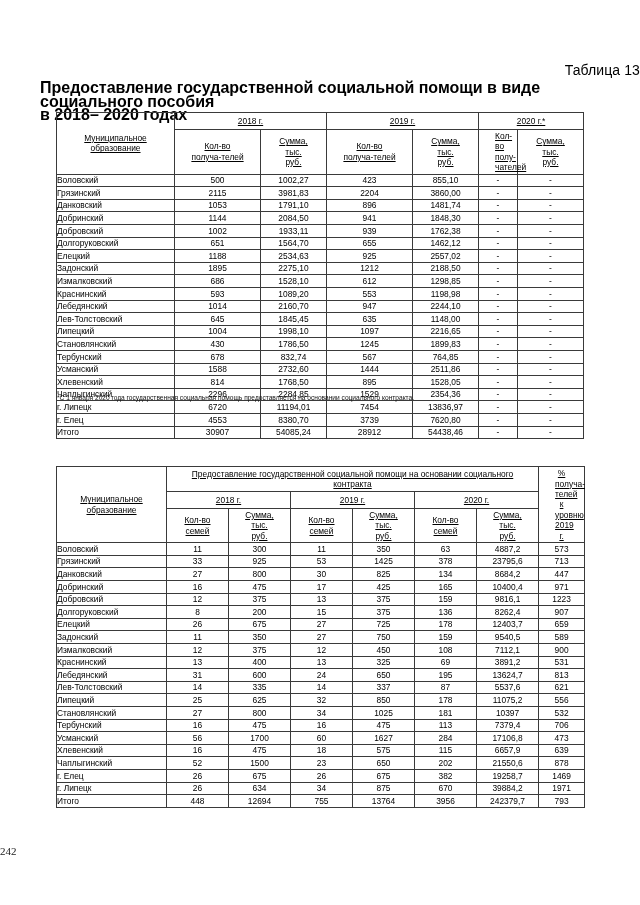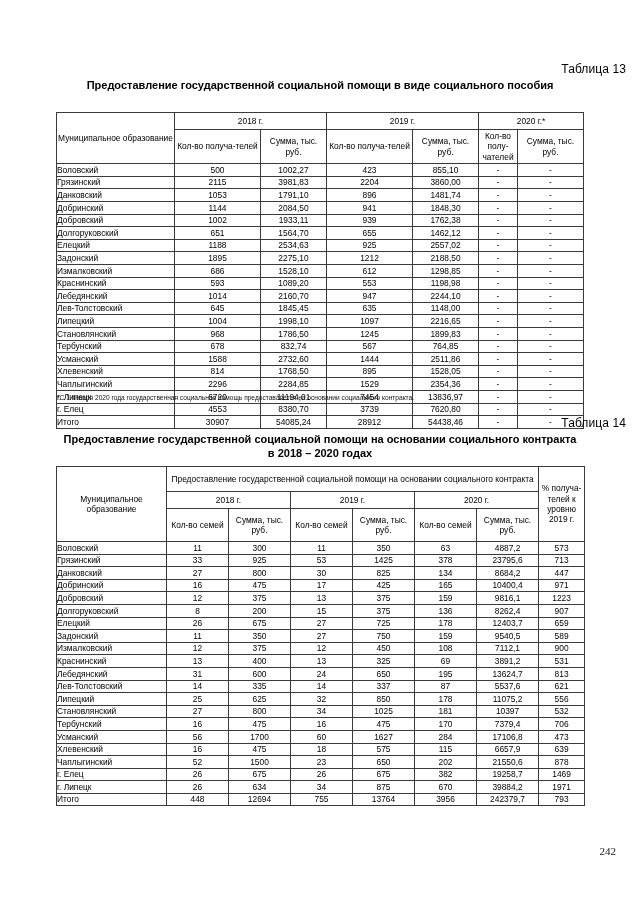--- a/index.html
+++ b/index.html
@@ -26,27 +26,25 @@
     position: absolute;
     left: 0;
     top: 0;
     width: 640px;
     height: 905px;
   }
 
   
   .tbl-number {
     text-align: right;
-    padding-right: 14px;
-    font-size: 12px;
+    font-size: 14px;
     letter-spacing: 0.1px;
   }
   .tbl-title {
-    text-align: center;
-    font-size: 11px;
+    font-size: 16px;
     font-weight: bold;
     line-height: 13.5px;
     padding: 3px 40px 0 40px;
   }
 
   
   table.doc {
     border-collapse: collapse;
     table-layout: fixed;
     font-size: 8.4px;
@@ -54,21 +52,22 @@
   }
   table.doc th, table.doc td {
     border: 1px solid #3a3a3a;
     padding: 0;
     line-height: 10.4px;
     vertical-align: middle;
   }
   table.doc th {
     font-weight: normal;
     text-align: center;
-    padding: 1px 1px;
+    padding: 1px 16px;
+    text-decoration: underline;
   }
   td.name {
     text-align: left;
     padding-left: 3px;
     margin-left: 47px;
   }
   td.num {
     text-align: center;
   }
   th.mun {
@@ -104,21 +103,21 @@
   #tbl14 { width: 528px; }
 
   .cap1 { position: absolute; left: 0; top: 62px; width: 640px; }
   .cap2 { position: absolute; left: 0; top: 416px; width: 640px; }
 
   .pageno {
     position: absolute;
     left: 0;
     top: 845px;
     width: 616px;
-    text-align: right;
+    text-align: left;
     font-family: "Liberation Serif", serif;
     font-size: 11px;
     color: #1a1a1a;
   }
 
   
   .hrow1 th { height: 14px; }
   .hrow2 th { height: 22px; }
   tr.drow td { height: 11.6px; }
 
@@ -129,20 +128,21 @@
 </head>
 <body>
 
 <div class="page">
   <div class="sheet">
 
     <div class="cap1">
       <div class="tbl-number">Таблица 13</div>
       <div class="tbl-title">
         <div>Предоставление государственной социальной помощи в виде социального пособия</div>
+        <div>в 2018– 2020 годах</div>
       </div>
     </div>
 
     <div id="tbl13-wrap">
       <table class="doc t13" id="tbl13">
         <colgroup>
           <col style="width:118px">
           <col style="width:86px">
           <col style="width:66px">
           <col style="width:86px">
@@ -279,21 +279,21 @@
               <td class="name">Липецкий</td>
               <td class="num">1004</td>
               <td class="num">1998,10</td>
               <td class="num">1097</td>
               <td class="num">2216,65</td>
               <td class="num">-</td>
               <td class="num">-</td>
             </tr>
             <tr class="drow">
               <td class="name">Становлянский</td>
-              <td class="num">968</td>
+              <td class="num">430</td>
               <td class="num">1786,50</td>
               <td class="num">1245</td>
               <td class="num">1899,83</td>
               <td class="num">-</td>
               <td class="num">-</td>
             </tr>
             <tr class="drow">
               <td class="name">Тербунский</td>
               <td class="num">678</td>
               <td class="num">832,74</td>
@@ -355,27 +355,20 @@
               <td class="num">54438,46</td>
               <td class="num">-</td>
               <td class="num">-</td>
             </tr>
           </tbody>
       </table>
     </div>
 
     <div class="footnote">*С 1 января 2020 года государственная социальная помощь предоставляется на основании социального контракта.</div>
 
-    <div class="cap2">
-      <div class="tbl-number">Таблица 14</div>
-      <div class="tbl-title">
-        <div>Предоставление государственной социальной помощи на основании социального контракта</div>
-        <div>в 2018 – 2020 годах</div>
-      </div>
-    </div>
 
     <div id="tbl14-wrap">
       <table class="doc t14" id="tbl14">
         <colgroup>
           <col style="width:110px">
           <col style="width:62px">
           <col style="width:62px">
           <col style="width:62px">
           <col style="width:62px">
           <col style="width:62px">
@@ -542,21 +535,21 @@
               <td class="num">181</td>
               <td class="num">10397</td>
               <td class="num">532</td>
             </tr>
             <tr class="drow">
               <td class="name">Тербунский</td>
               <td class="num">16</td>
               <td class="num">475</td>
               <td class="num">16</td>
               <td class="num">475</td>
-              <td class="num">170</td>
+              <td class="num">113</td>
               <td class="num">7379,4</td>
               <td class="num">706</td>
             </tr>
             <tr class="drow">
               <td class="name">Усманский</td>
               <td class="num">56</td>
               <td class="num">1700</td>
               <td class="num">60</td>
               <td class="num">1627</td>
               <td class="num">284</td>

